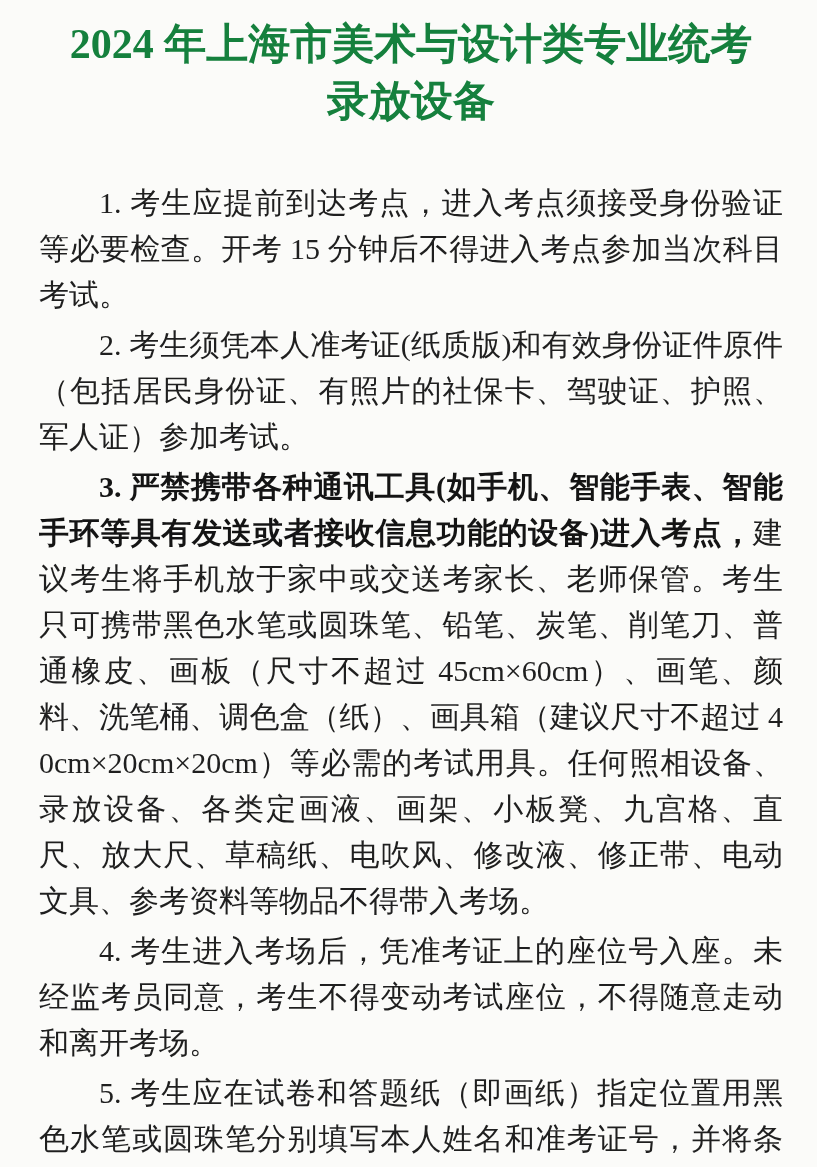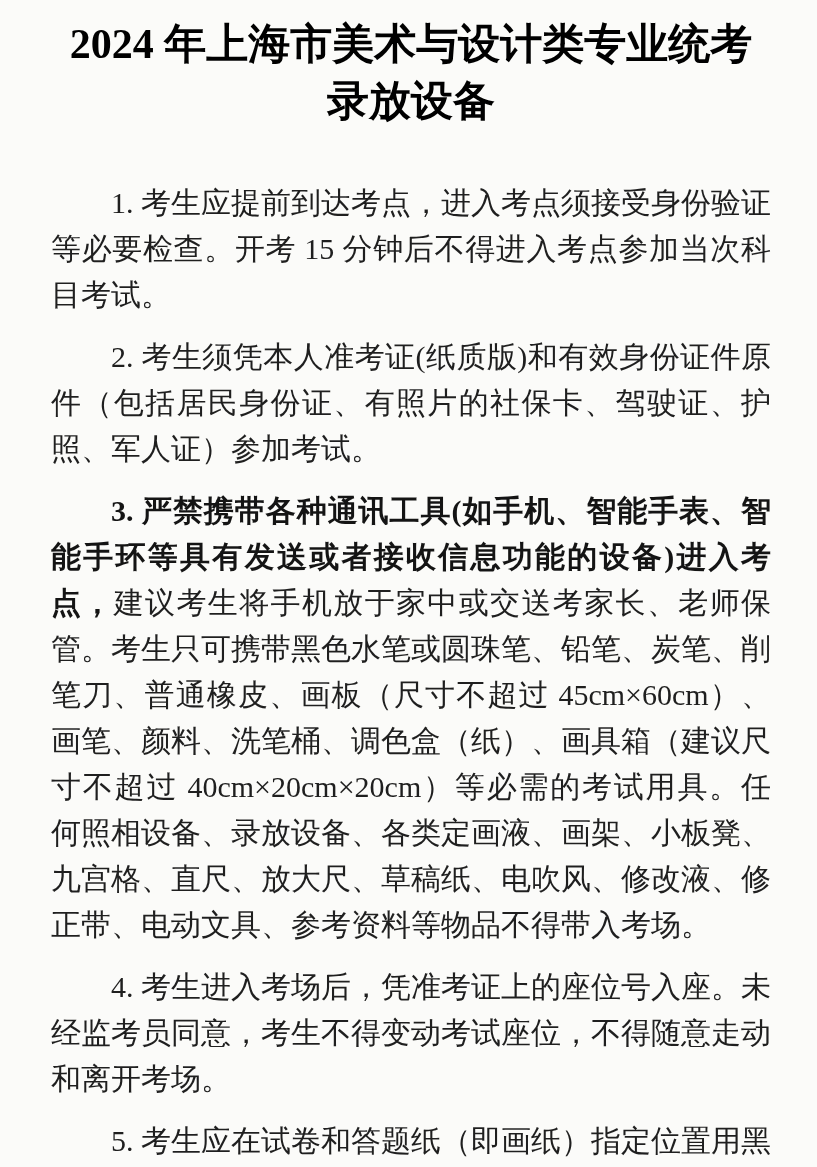--- a/index.html
+++ b/index.html
@@ -17,25 +17,25 @@
     background: #fbfbf9;
     color: #1f1f1f;
     font-family: "Liberation Serif", "DejaVu Serif", serif;
   }
   .doc-title {
     margin: 0 0 50px 0;
     font-size: 42px;
     line-height: 57px;
     font-weight: bold;
     text-align: center;
-    color: #000000;
+    color: #15803d;
   }
   .title-line { display: block; }
   .rules p {
-    margin: 16px;
+    margin: 4px;
     font-size: 30px;
     line-height: 46px;
     text-align: justify;
     text-indent: 2em;
     word-break: break-all;
   }
   .rules strong { font-weight: bold; color: #141414; }
 </style>
 </head>
 <body>

